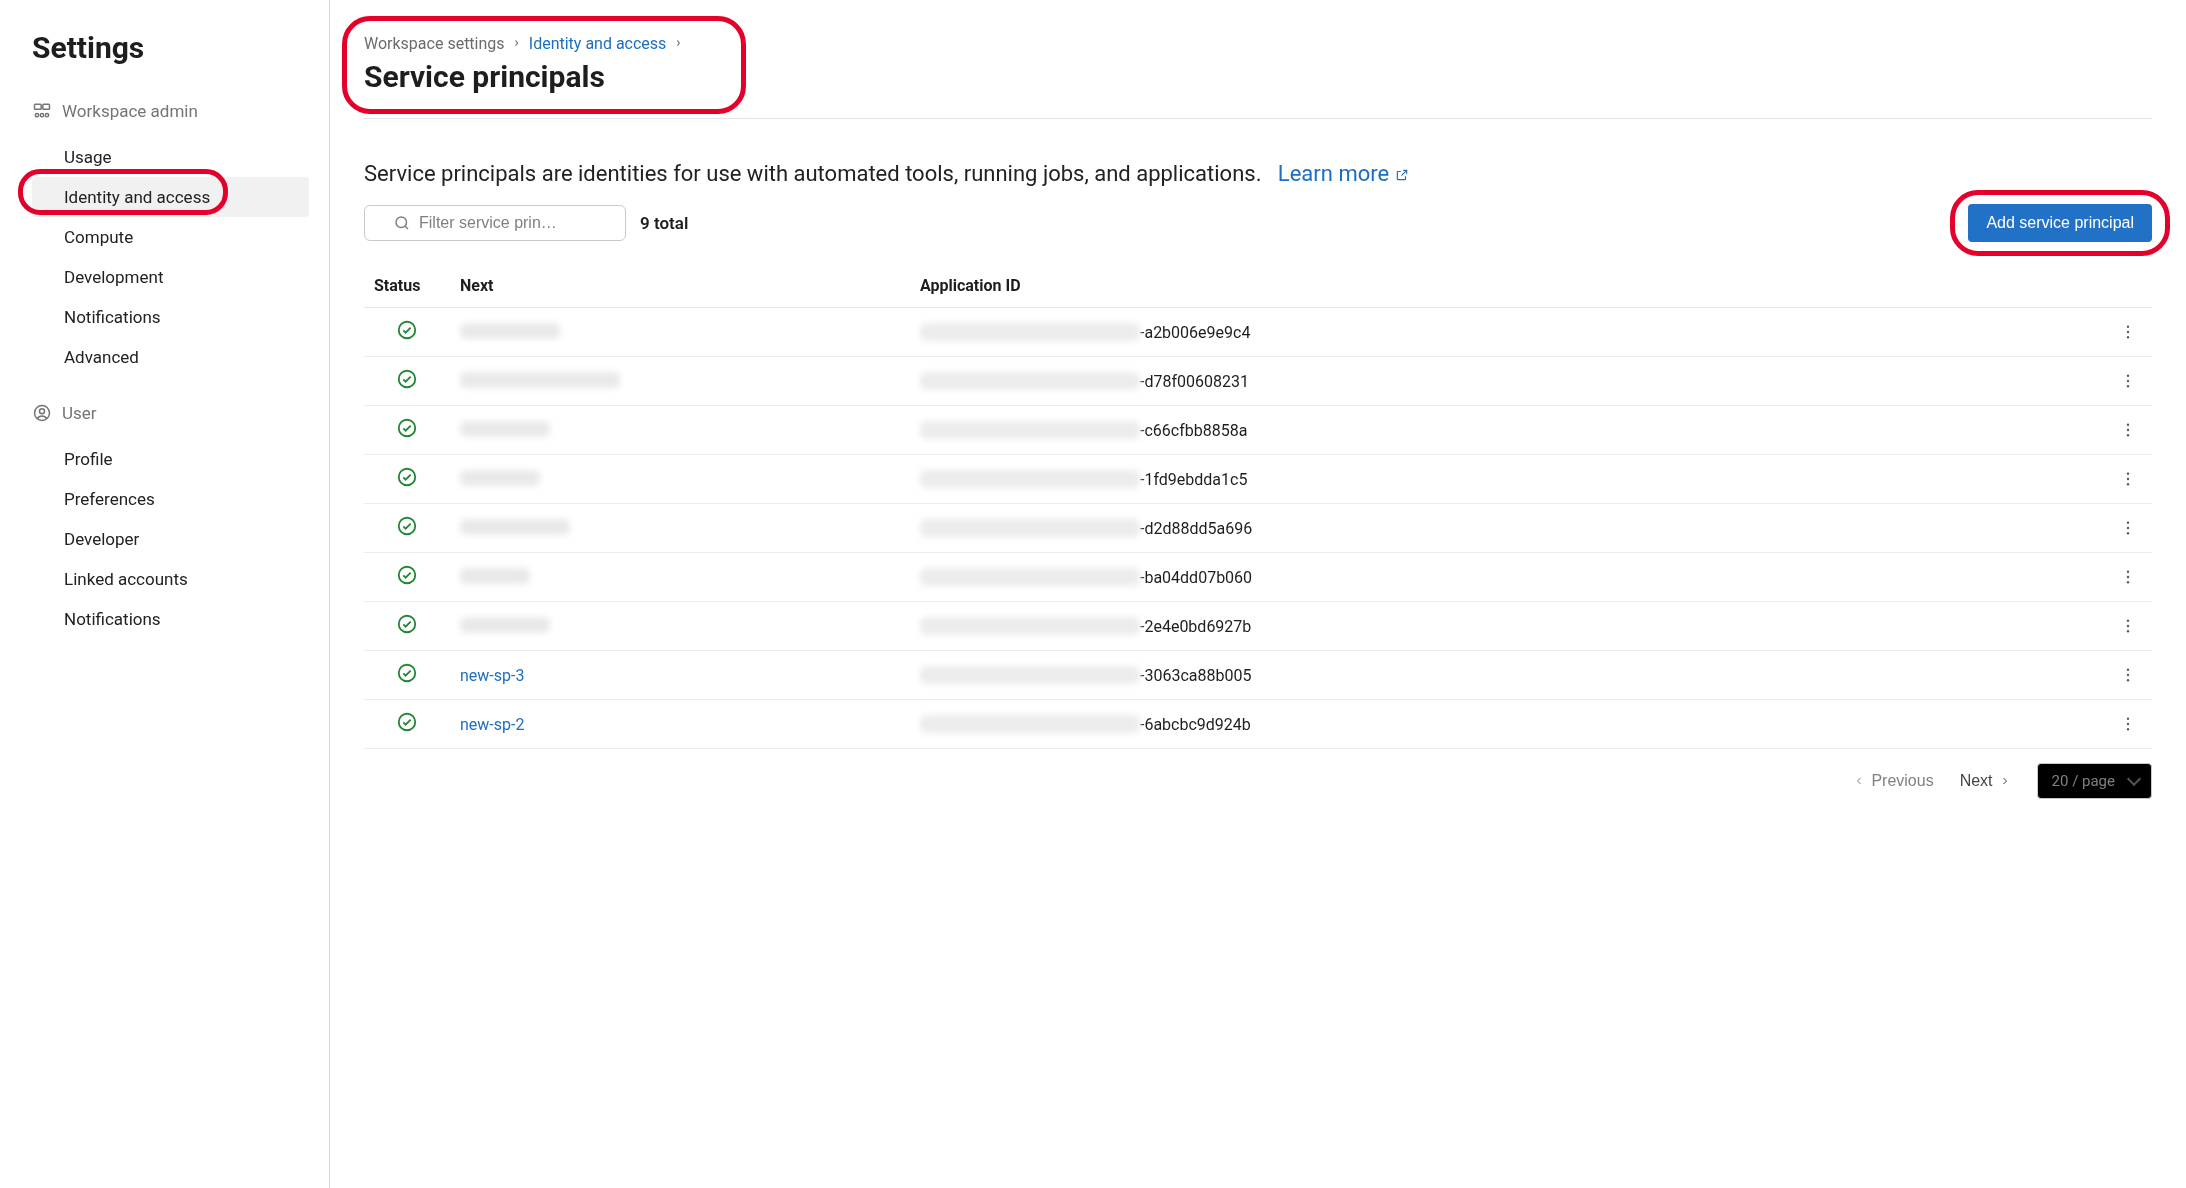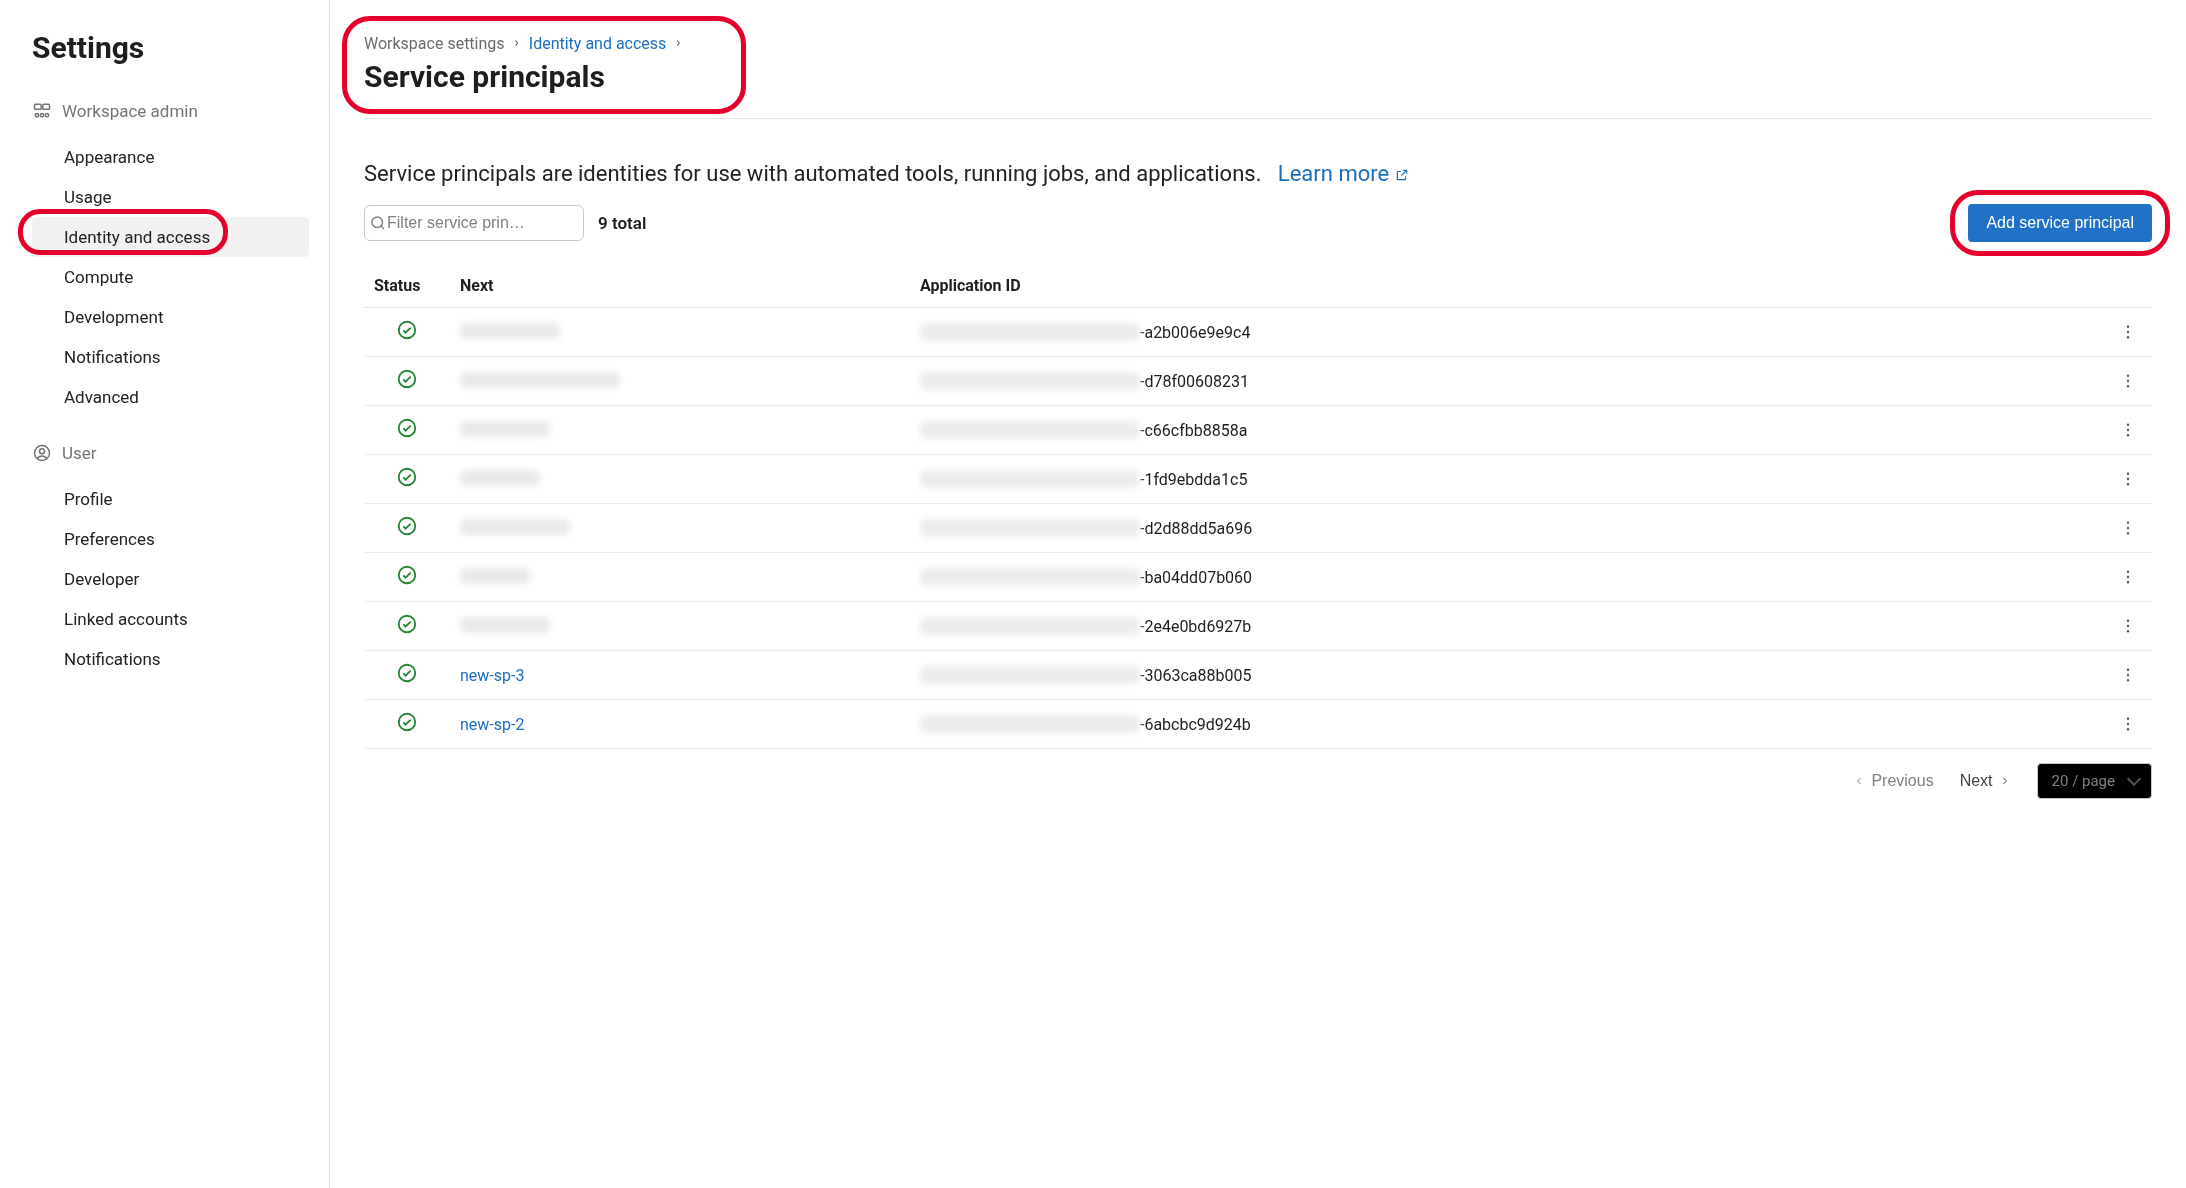--- a/index.html
+++ b/index.html
@@ -68,25 +68,25 @@
     .ext-icon { width: 14px; height: 14px; vertical-align: -1px; }
     .toolbar {
       margin-top: 18px;
       display: flex;
       align-items: center;
       gap: 14px;
     }
     .filter-box {
       display: flex;
       align-items: center;
-      gap: 0;
+      gap: 8px;
       border: 1px solid #c9c9c9;
       border-radius: 6px;
-      padding: 8px 4px;
-      width: 220px;
+      padding: 8px 28px;
+      width: 262px;
     }
     .filter-box input {
       border: none;
       outline: none;
       font-size: 16px;
       width: 100%;
       color: #222;
       background: transparent;
     }
     .filter-box input::placeholder { color: #808080; }
@@ -221,21 +221,20 @@
     <svg viewBox="0 0 24 24" fill="none" stroke="currentColor" stroke-width="1.8">
       <rect x="3" y="4" width="8" height="6" rx="1"></rect>
         <rect x="13" y="4" width="8" height="6" rx="1"></rect>
       <circle cx="6" cy="17" r="2"></circle>
         <circle cx="12" cy="17" r="2"></circle>
         <circle cx="18" cy="17" r="2"></circle>
     </svg>
     <span>Workspace admin</span>
   </div>
   <ul class="nav-items">
-    <li><span>Appearance</span></li>
     <li><span>Usage</span></li>
     <li class="active rel">
       <span>Identity and access</span>
       <span class="ring-sidebar"></span>
     </li>
     <li><span>Compute</span></li>
     <li><span>Development</span></li>
     <li><span>Notifications</span></li>
     <li><span>Advanced</span></li>
   </ul>

